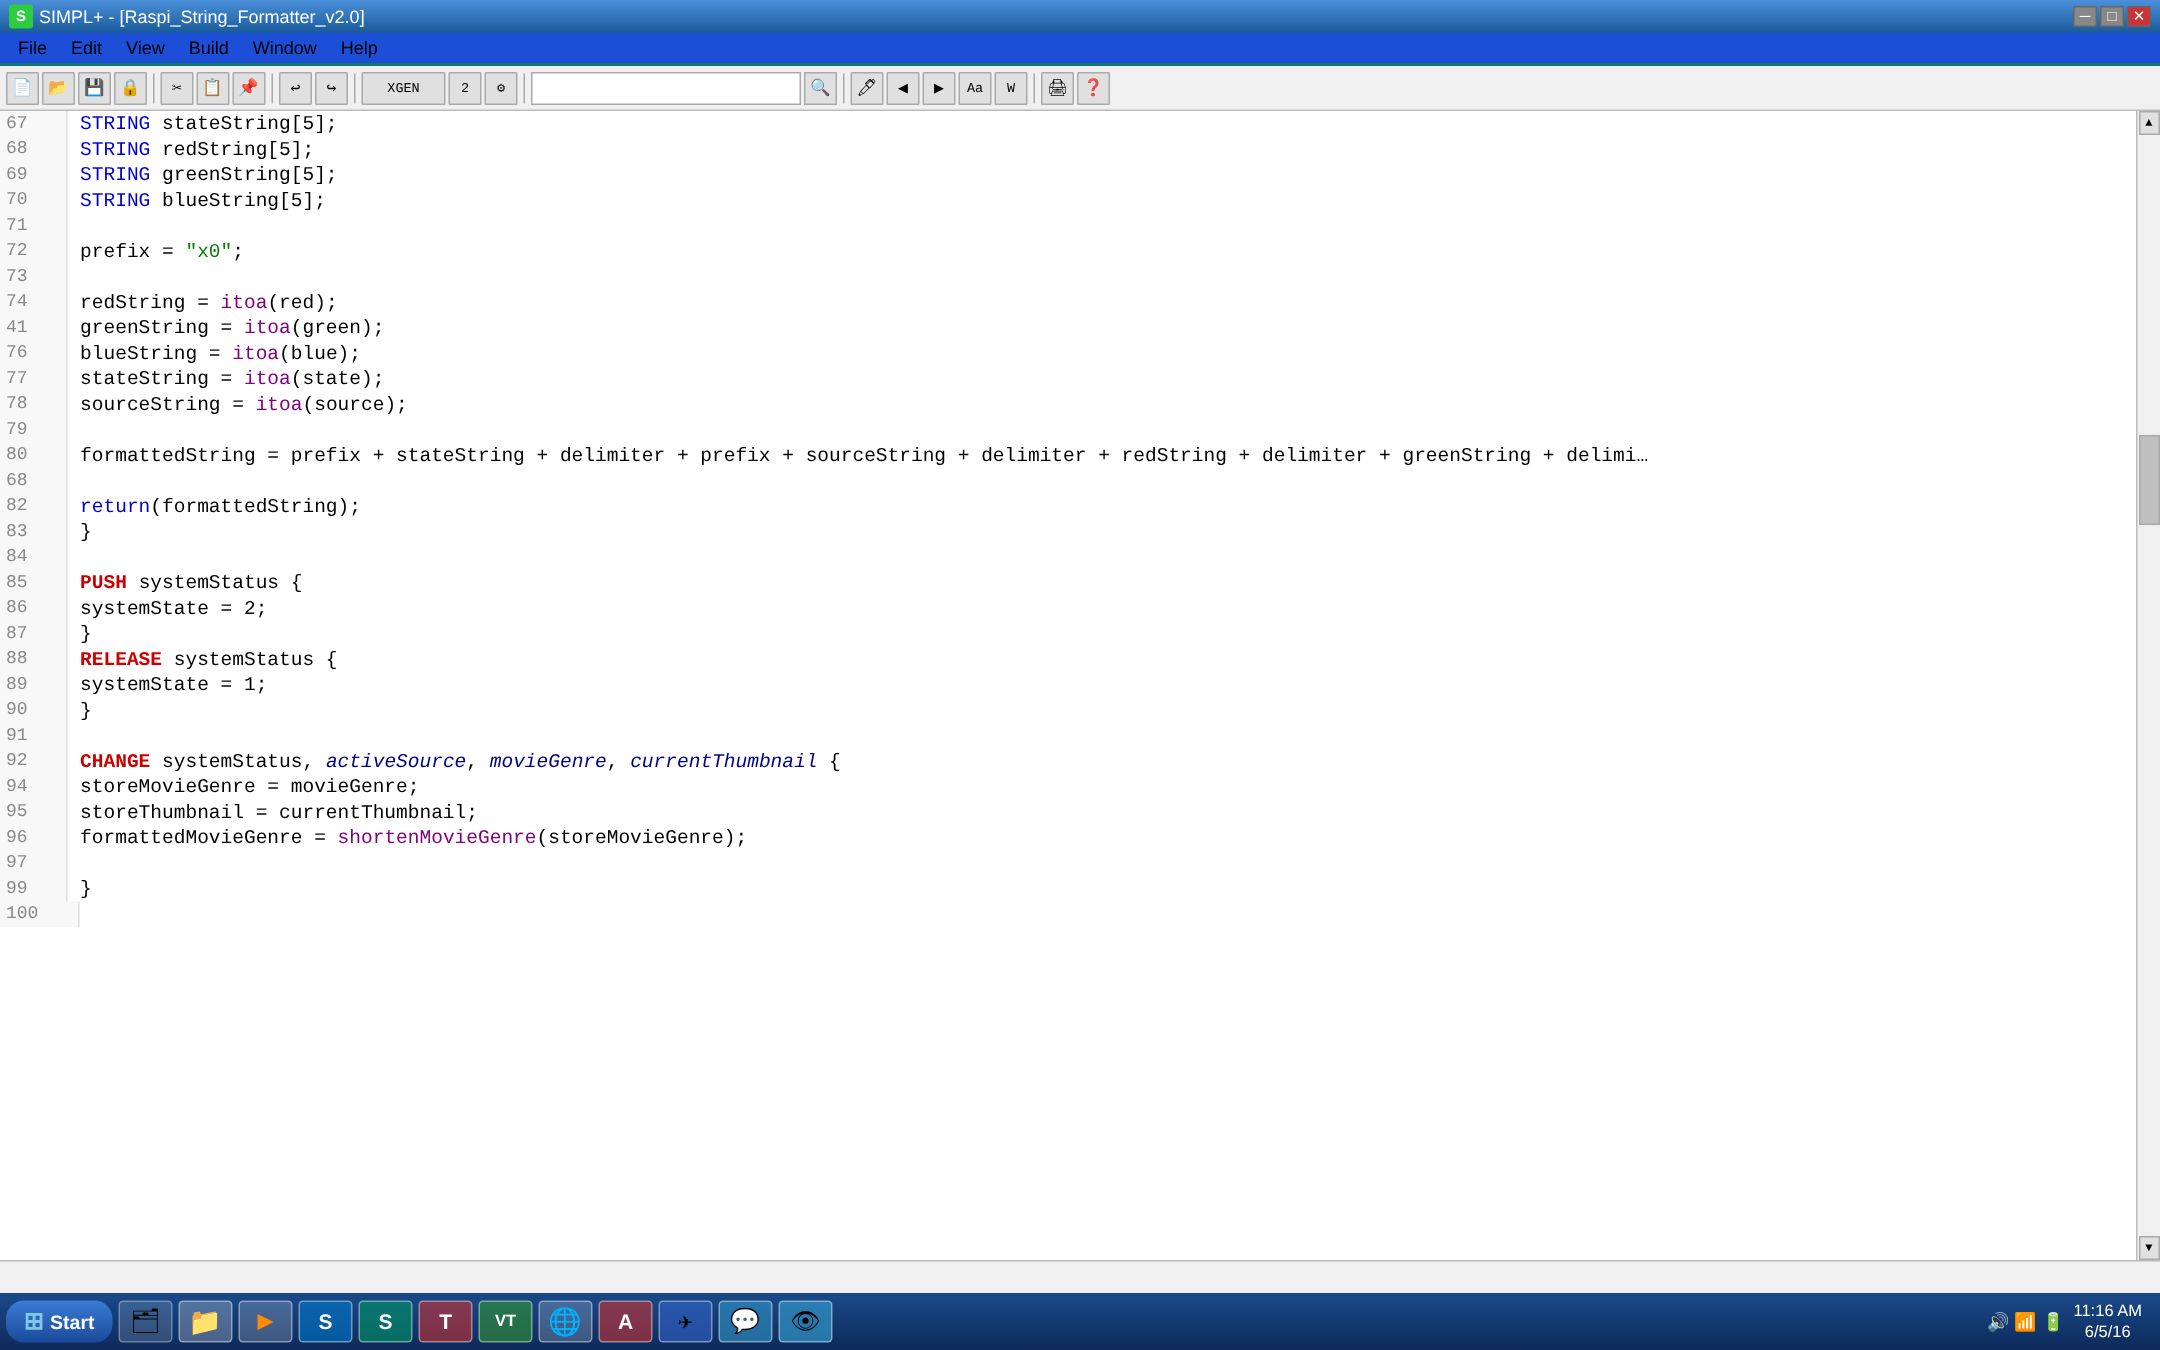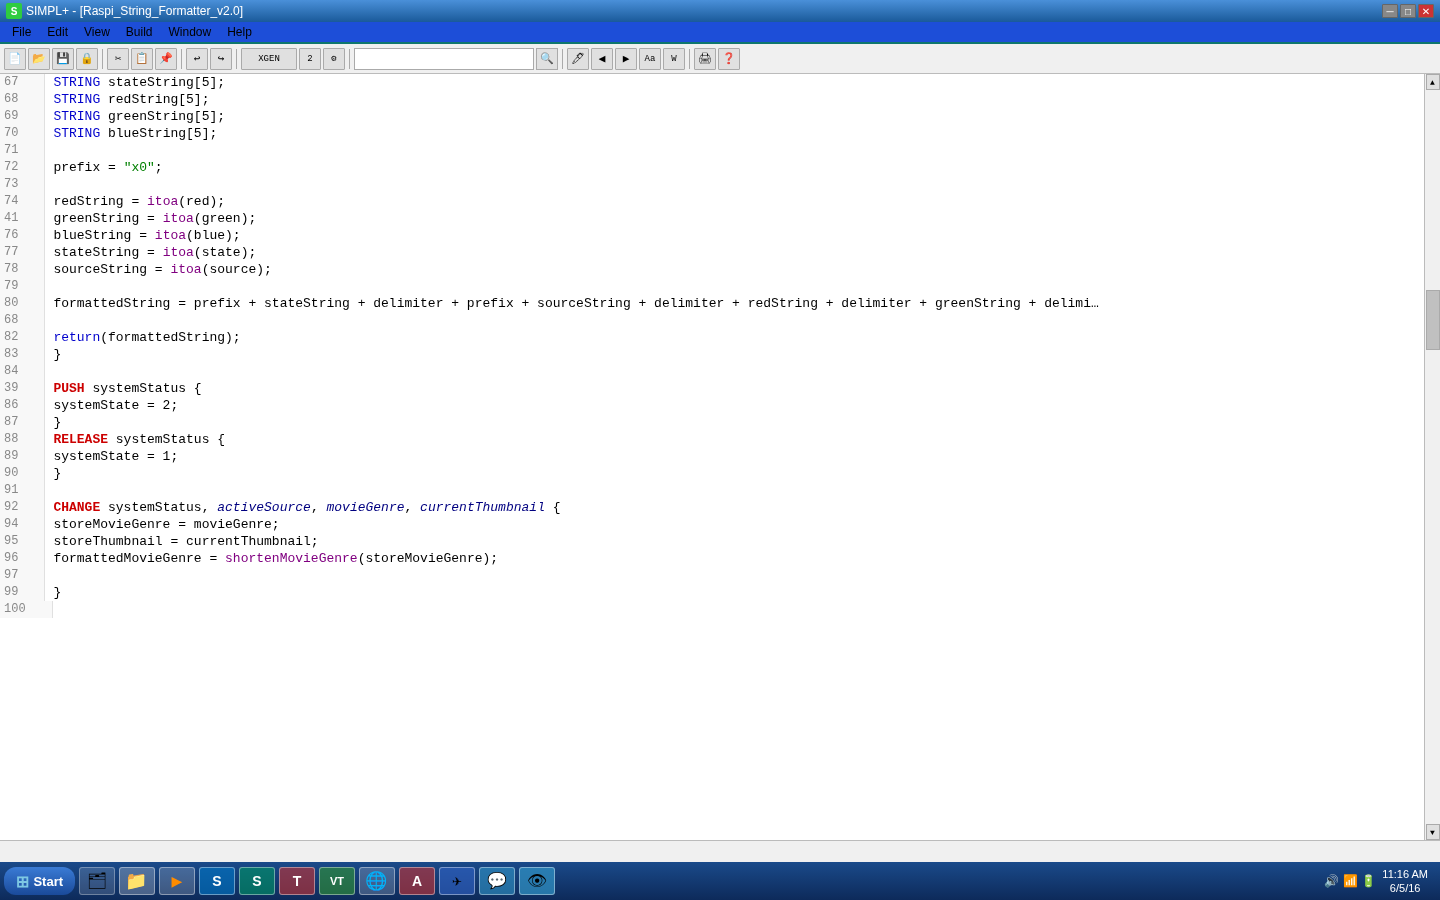--- a/index.html
+++ b/index.html
@@ -330,21 +330,21 @@
         </div>
         <div class="code-line">
           <span class="line-number">83</span>
           <span class="line-content"><span class="plain">}</span></span>
         </div>
         <div class="code-line">
           <span class="line-number">84</span>
           <span class="line-content"><span class="plain"></span></span>
         </div>
         <div class="code-line">
-          <span class="line-number">39</span>
+          <span class="line-number">85</span>
           <span class="line-content"><span class="kw-push">PUSH</span><span class="plain"> systemStatus {</span></span>
         </div>
         <div class="code-line">
           <span class="line-number">86</span>
           <span class="line-content"><span class="plain">    systemState = 2;</span></span>
         </div>
         <div class="code-line">
           <span class="line-number">87</span>
           <span class="line-content"><span class="plain">}</span></span>
         </div>

